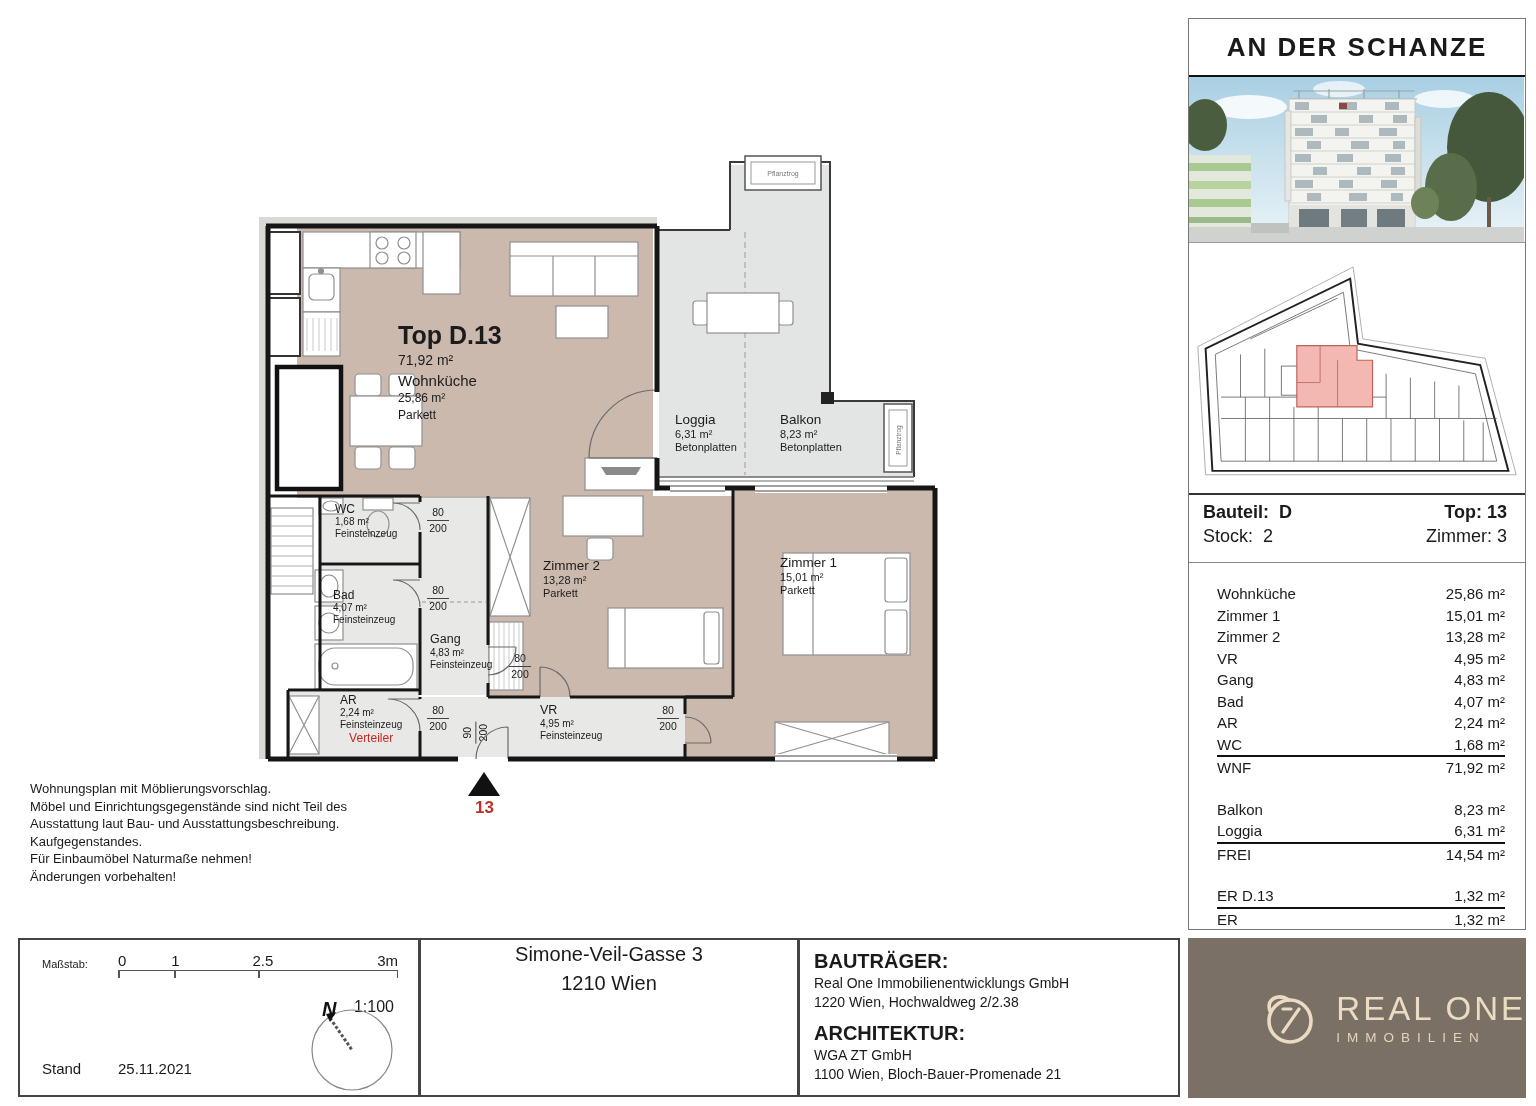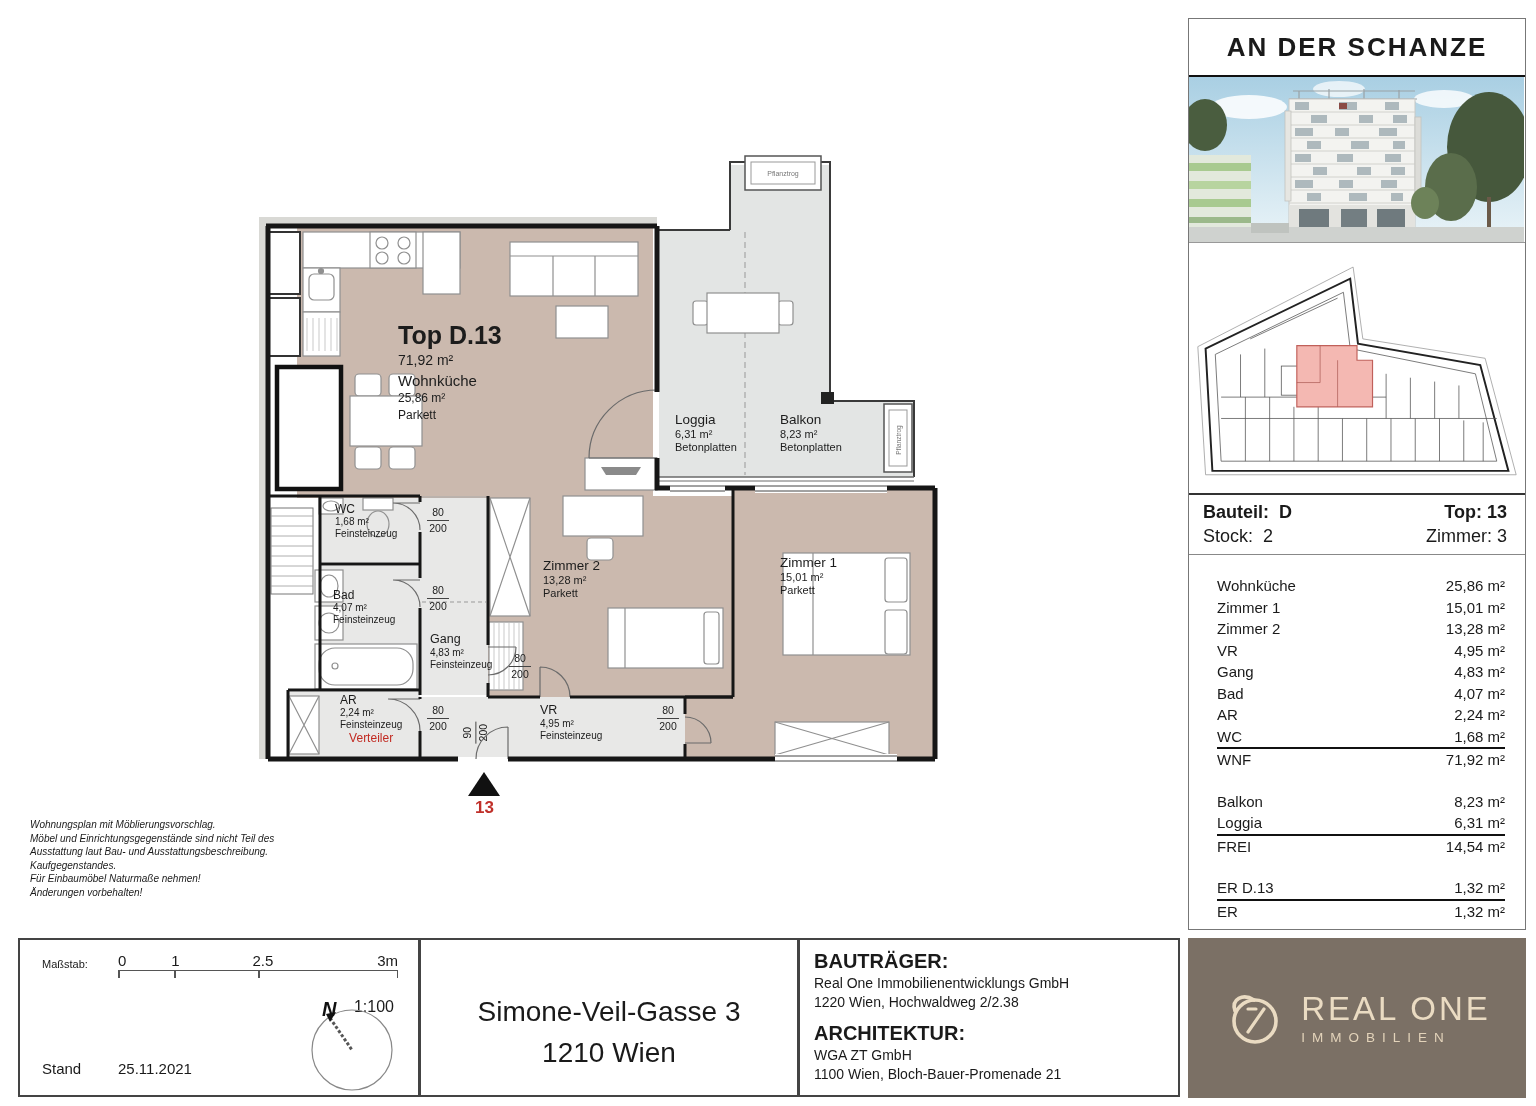--- a/index.html
+++ b/index.html
@@ -17,63 +17,63 @@
   .main-label .a{font-size:14px;margin-top:4px;}
   .main-label .n{font-size:15px;margin-top:3px;}
   .main-label .s{font-size:12px;margin-top:2px;}
   .red{color:#c22a22;}
   .door-label{position:absolute;width:26px;text-align:center;font-size:10.5px;line-height:1.25;color:#222;}
   .door-label .dl-line{display:block;border-top:1px solid #444;margin:1px 2px;}
   .rot90{transform:rotate(-90deg);transform-origin:center center;}
   .entrance-no{position:absolute;font-size:17px;font-weight:bold;color:#c0302a;}
 
   
-  .disclaimer{left:30px;top:818px;width:420px;font-style:italic;font-size:10px;line-height:1.35;}
+  .disclaimer{left:30px;top:780px;width:420px;font-size:13px;line-height:1.35;}
 
   
   .tb{border:2px solid #444;box-sizing:border-box;background:#fff;}
   .tb-left{left:18px;top:938px;width:402px;height:159px;}
   .tb-mid{left:419px;top:938px;width:380px;height:159px;text-align:center;}
   .tb-right{left:798px;top:938px;width:382px;height:159px;}
   .mass-label{position:absolute;left:22px;top:18px;font-size:11px;}
   .scalebar{position:absolute;left:98px;top:12px;width:280px;}
   .scalebar .ticks{position:relative;height:18px;font-size:15px;}
   .scalebar .ticks span{position:absolute;}
   .scalebar .bar{position:relative;height:8px;border-top:1.5px solid #555;}
   .scalebar .bar i{position:absolute;top:0;width:1.5px;height:7px;background:#555;}
   .ratio{position:absolute;right:24px;top:58px;font-size:16px;}
   .stand{position:absolute;left:22px;top:120px;font-size:15px;}
   .stand-date{position:absolute;left:98px;top:120px;font-size:15px;}
   .compass{position:absolute;right:18px;top:50px;}
-  .addr{font-size:28px;line-height:1.45;padding-top:52px;}
+  .addr{font-size:20px;line-height:1.45;}
   .tb-right .hd{font-size:20px;font-weight:bold;margin:0;}
   .tb-right .bd{font-size:14px;line-height:1.35;margin:1px 0 10px 0;}
   .tb-right .inner{padding:10px 0 0 14px;}
 
   
   .sidebar{left:1188px;top:18px;width:338px;height:912px;border:1.5px solid #777;
            box-sizing:border-box;background:#fff;}
   .sb-title{height:56px;border-bottom:2px solid #111;display:flex;align-items:center;
             justify-content:center;font-size:26px;font-weight:bold;letter-spacing:2px;}
   .sb-render{height:165px;overflow:hidden;}
   .sb-siteplan{height:250px;border-top:1px solid #999;display:flex;align-items:center;justify-content:center;}
-  .sb-info{height:62px;border-top:2px solid #333;border-bottom:1px solid #888;
+  .sb-info{height:70px;border-top:2px solid #333;border-bottom:1px solid #888;
            display:flex;justify-content:space-between;padding:7px 18px 0 14px;box-sizing:border-box;
            font-size:18px;}
   .sb-info .col{display:flex;flex-direction:column;gap:3px;}
   .sb-info .r1{font-weight:bold;}
   .sb-info .lbl{display:inline-block;}
   .sb-table{padding:20px 20px 0 28px;font-size:15px;}
   .trow{display:flex;justify-content:space-between;line-height:21.5px;}
   .trow.sum{border-top:2px solid #111;}
   .gap18{height:20px;}
 
   
   .brand{left:1188px;top:938px;width:338px;height:160px;background:#7b7065;
-         display:flex;align-items:center;justify-content:center;gap:16px;}
+         display:flex;align-items:center;justify-content:flex-end;gap:16px;}
   .brand-text{color:#eadbc2;}
   .brand-text .l1{font-size:33px;letter-spacing:3px;line-height:1;}
   .brand-text .l2{font-size:13.5px;letter-spacing:7px;margin-top:5px;color:#e3d3ba;}
 </style>
 </head>
 <body>
 
 <div class="page">
 
   <div class="abs plan">

